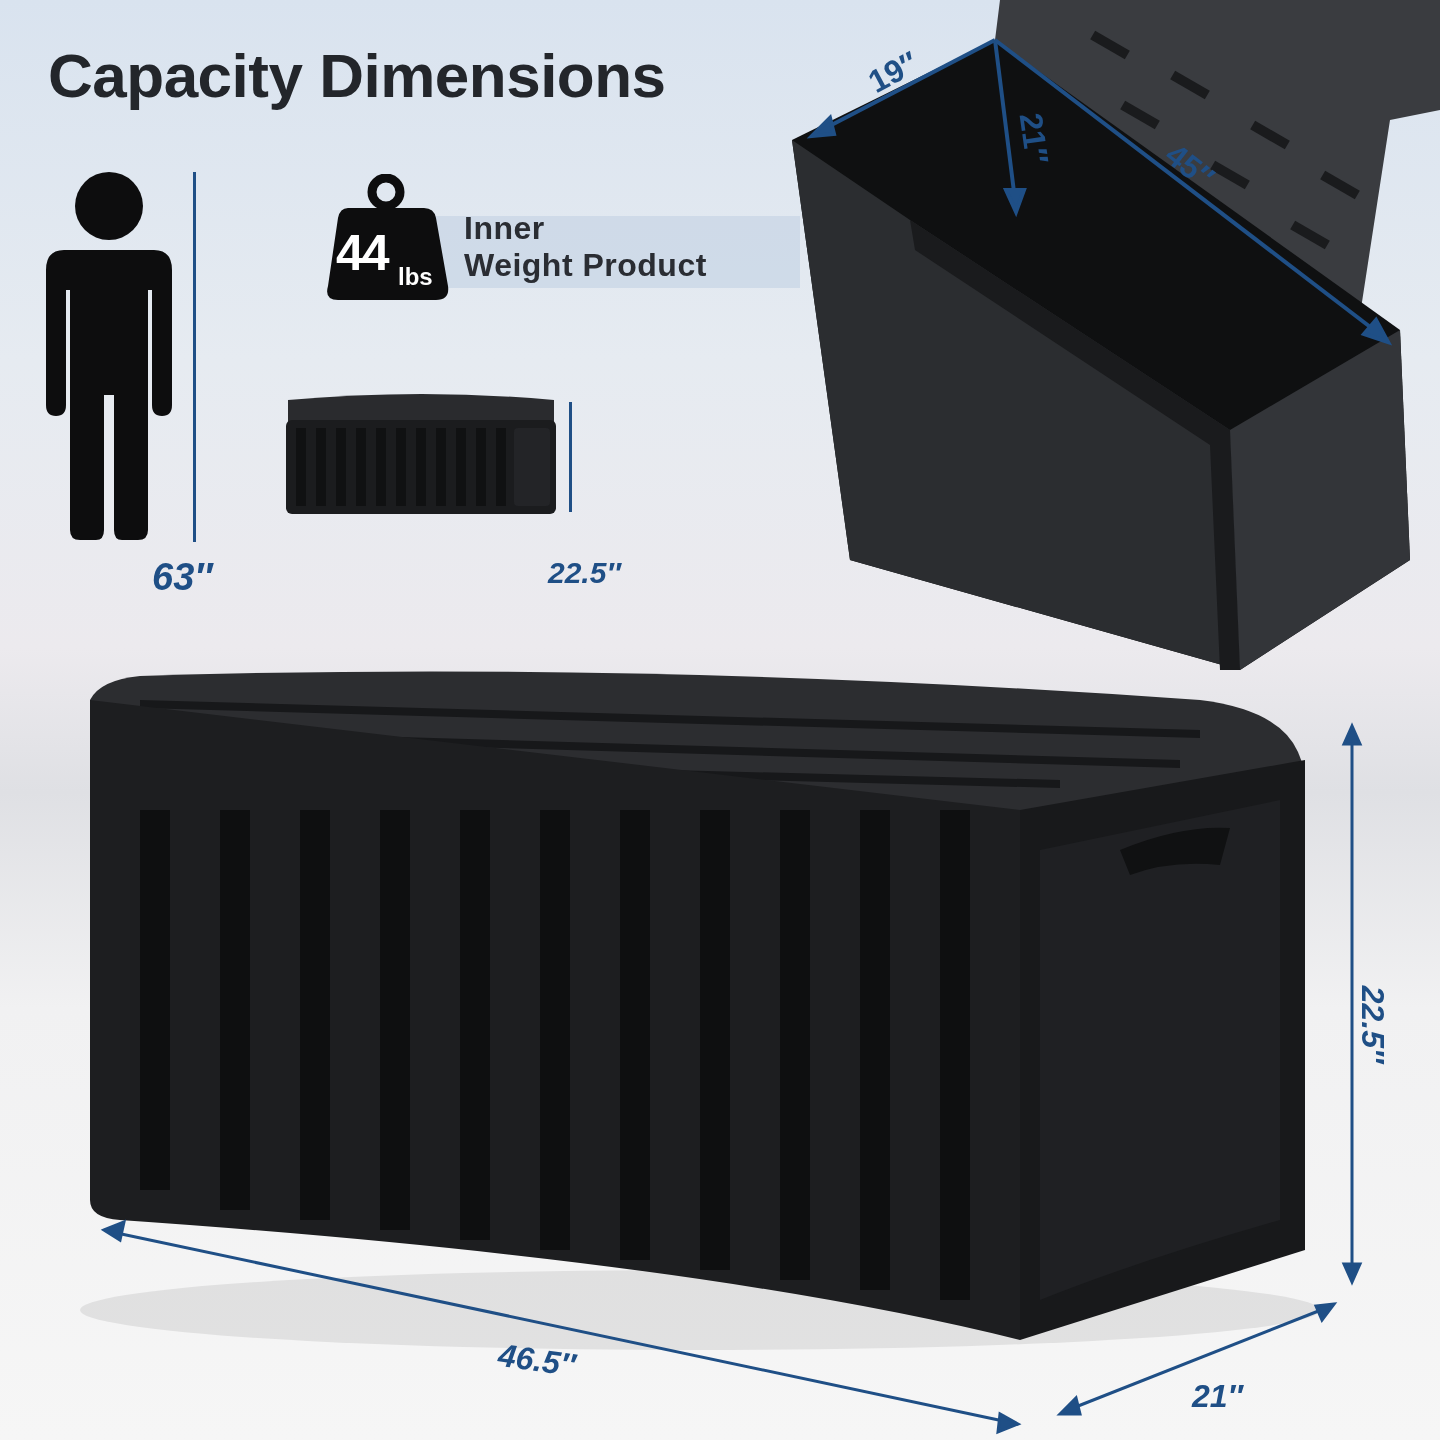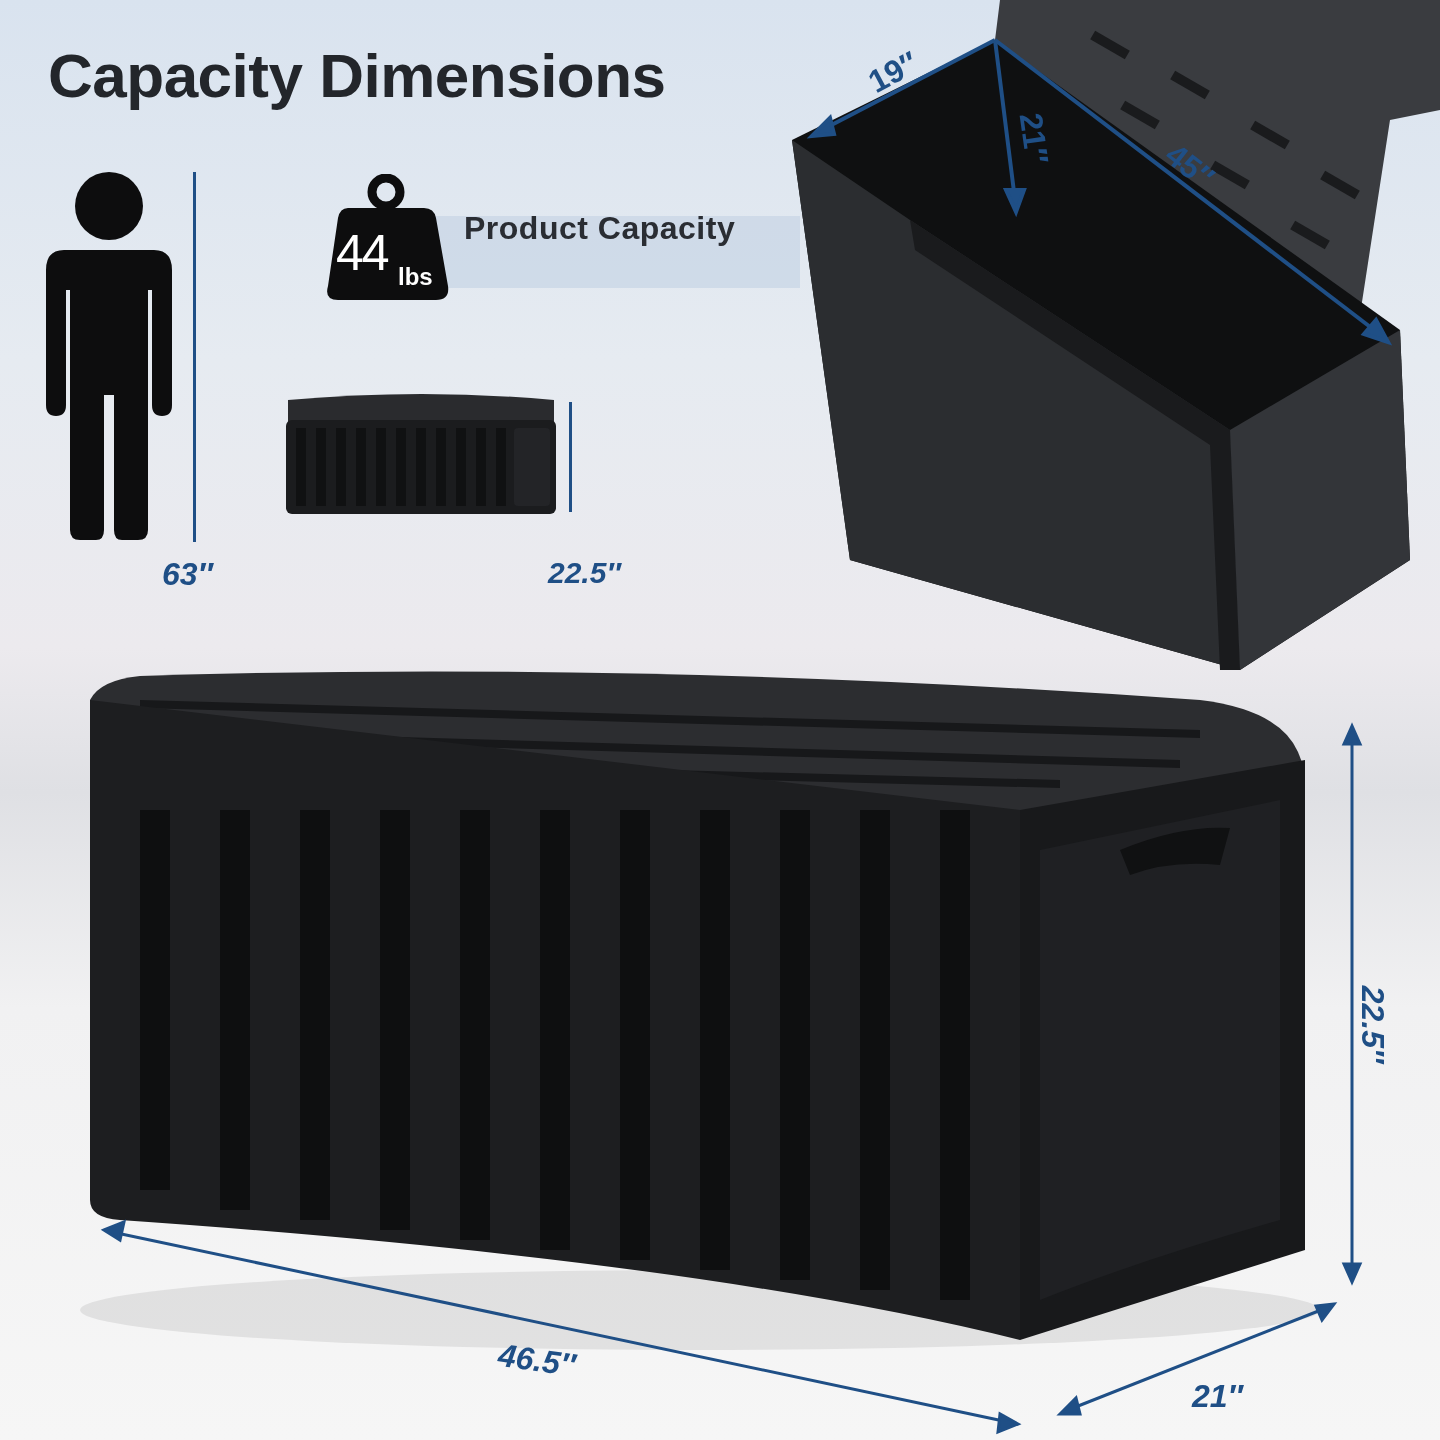--- a/index.html
+++ b/index.html
@@ -5,44 +5,45 @@
   html, body { margin:0; padding:0; }
   body { width:1440px; height:1440px; overflow:hidden; position:relative;
     font-family:"Liberation Sans", sans-serif;
     background: linear-gradient(180deg, #d9e3ef 0%, #e6ebf1 25%, #eceaee 45%, #dfe0e4 55%, #f1f1f2 70%, #f6f6f6 100%); }
   .abs { position:absolute; }
   .title { left:48px; top:40px; font-size:62px; font-weight:bold; color:#23262b; letter-spacing:-0.5px; }
   .dim { color:#1f4f86; font-weight:bold; font-size:32px; font-style:italic; }
   .vline { background:#1f4f86; width:3px; }
   .cap-band { left:360px; top:216px; width:440px; height:72px; background:rgba(200,214,230,0.75); }
   .cap-text { left:464px; top:210px; font-size:32px; font-weight:bold; color:#2a2d33; line-height:37px; letter-spacing:0.5px; }
-  .weight-num { left:336px; top:224px; color:#fff; font-weight:normal; font-size:50px; letter-spacing:-2px; }
+  .weight-num { left:336px; top:224px; color:#fff; font-weight:bold; font-size:50px; letter-spacing:-2px; }
   .weight-unit { left:398px; top:250px; color:#fff; font-weight:bold; font-size:24px;margin-top:13px; }
 </style>
 </head>
 <body>
 
 <div class="abs title">Capacity Dimensions</div>
 
 <svg class="abs" style="left:44px;top:170px" width="130" height="372" viewBox="0 0 130 372">
   <circle cx="65" cy="36" r="34" fill="#0d0d0e"></circle>
   <path d="M20 80 H110 Q128 80 128 100 V235 Q128 246 118 246 Q108 246 108 235 V120 H104 V360 Q104 370 94 370 H78 Q70 370 70 360 V225 H60 V360 Q60 370 52 370 H36 Q26 370 26 360 V120 H22 V235 Q22 246 12 246 Q2 246 2 235 V100 Q2 80 20 80 Z" fill="#0d0d0e"></path>
 </svg>
 <div class="abs vline" style="left:193px;top:172px;height:370px"></div>
-<div class="abs dim" style="left:162px;top:556px;font-size:32px">63″</div>
+<div class="abs dim" style="left:152px;top:556px;font-size:38px">63″</div>
 
 <div class="abs cap-band"></div>
 <svg class="abs" style="left:326px;top:174px" width="124" height="128" viewBox="0 0 124 128">
   <circle cx="60" cy="18" r="14" fill="none" stroke="#0d0d0e" stroke-width="9"></circle>
   <path d="M22 34 H98 Q108 34 110 44 L122 112 Q124 126 110 126 H12 Q-2 126 2 112 L12 44 Q14 34 22 34 Z" fill="#0d0d0e"></path>
 </svg>
 <div class="abs weight-num">44</div>
 <div class="abs weight-unit">lbs</div>
 <div class="abs cap-text">
-  <div>Product Capacity</div>
+  <div>Inner</div>
+  <div>Weight Product</div>
 </div>
 
 <svg class="abs" style="left:282px;top:392px" width="276" height="124" viewBox="0 0 276 124">
   <path d="M6 8 Q140 -4 272 8 L272 30 L6 30 Z" fill="#2a2b2e"></path>
   <rect x="4" y="28" width="270" height="94" rx="6" fill="#1b1c1e"></rect>
   <g fill="#101112">
     <rect x="14" y="36" width="10" height="78"></rect>
       <rect x="34" y="36" width="10" height="78"></rect>
     <rect x="54" y="36" width="10" height="78"></rect>
       <rect x="74" y="36" width="10" height="78"></rect>

